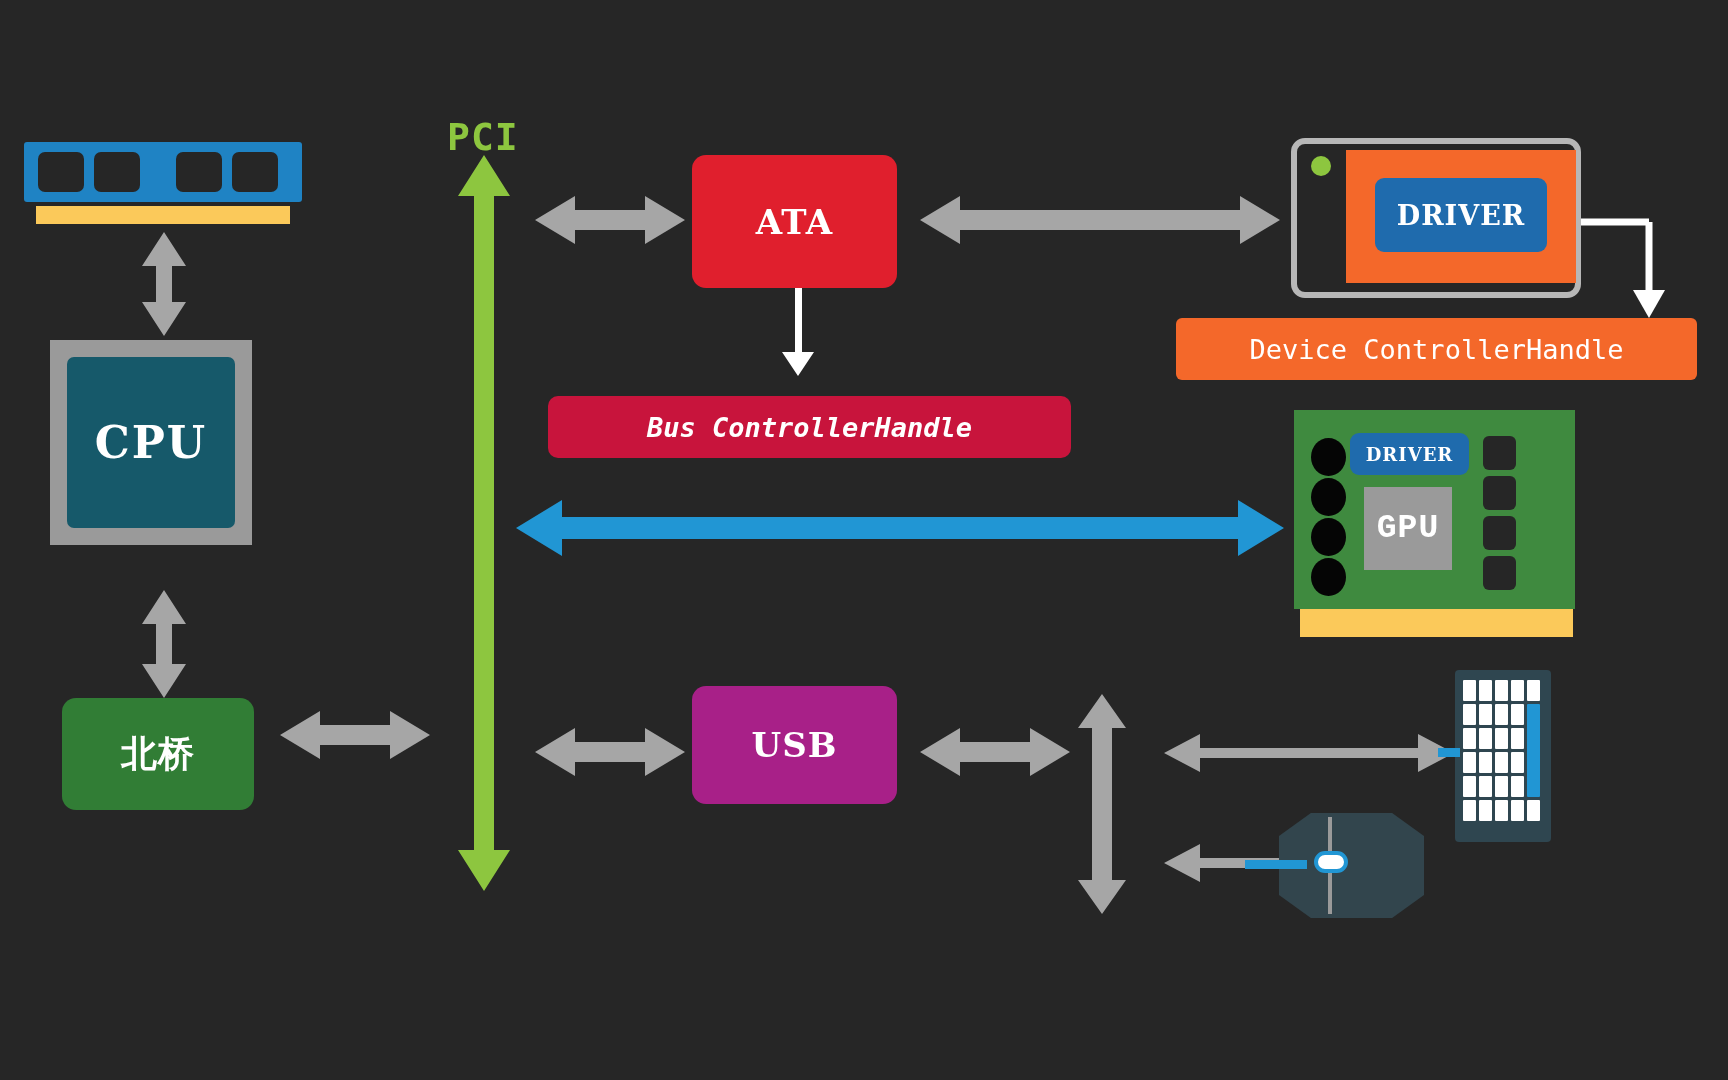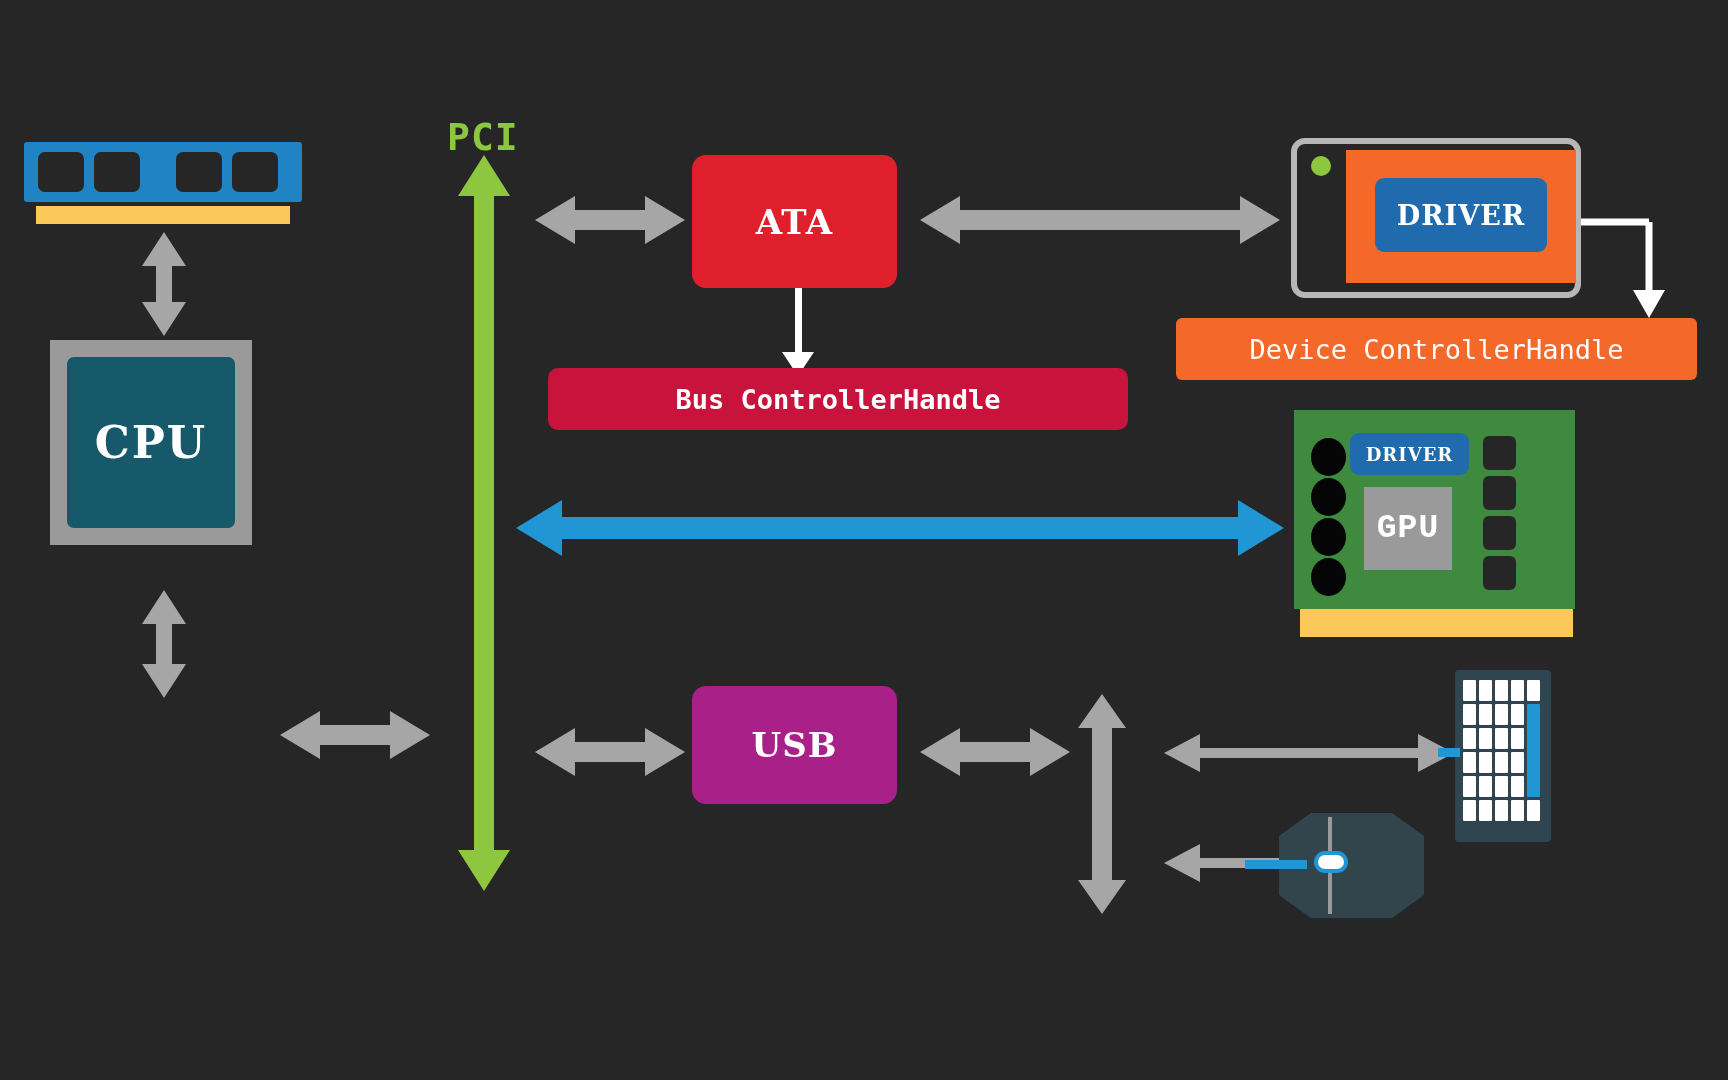--- a/index.html
+++ b/index.html
@@ -305,26 +305,27 @@
     <div class="ram-chip" style="left:152px; top:10px; width:46px; height:40px;"></div>
     <div class="ram-chip" style="left:208px; top:10px; width:46px; height:40px;"></div>
     <div class="ram-gold" style="left:12px; top:64px; width:254px; height:18px;"></div>
   </div>
 
   <div class="abs" style="left:50px; top:340px; width:228px; height:250px;">
     <div class="cpu-outer" style="left:0; top:0; width:202px; height:205px;"></div>
     <div class="cpu-inner" style="left:17px; top:17px; width:168px; height:171px;">CPU</div>
   </div>
 
+  <div class="box box-northbridge" style="left:62px; top:698px; width:192px; height:112px;">北桥</div>
 
   <div class="pci-label" style="left:447px; top:115px;">PCI</div>
 
   <div class="box box-ata" style="left:692px; top:155px; width:205px; height:133px;">ATA</div>
 
-  <div class="box box-bushandle" style="left:548px; top:368px; width:580px; height:62px;">Bus ControllerHandle</div>
+  <div class="box box-bushandle" style="left:548px; top:396px; width:523px; height:62px;font-style:italic;">Bus ControllerHandle</div>
 
   <div class="box box-usb" style="left:692px; top:686px; width:205px; height:118px;">USB</div>
 
   <div class="abs" style="left:1291px; top:138px; width:290px; height:160px;">
     <div class="monitor-frame" style="left:0; top:0; width:290px; height:160px;"></div>
     <div class="monitor-led" style="left:20px; top:18px;"></div>
     <div class="monitor-screen" style="left:55px; top:12px; width:230px; height:133px;">
       <div class="driver-chip-blue" style="left:29px; top:28px; width:172px; height:74px; font-size:27px;">DRIVER</div>
     </div>
   </div>

